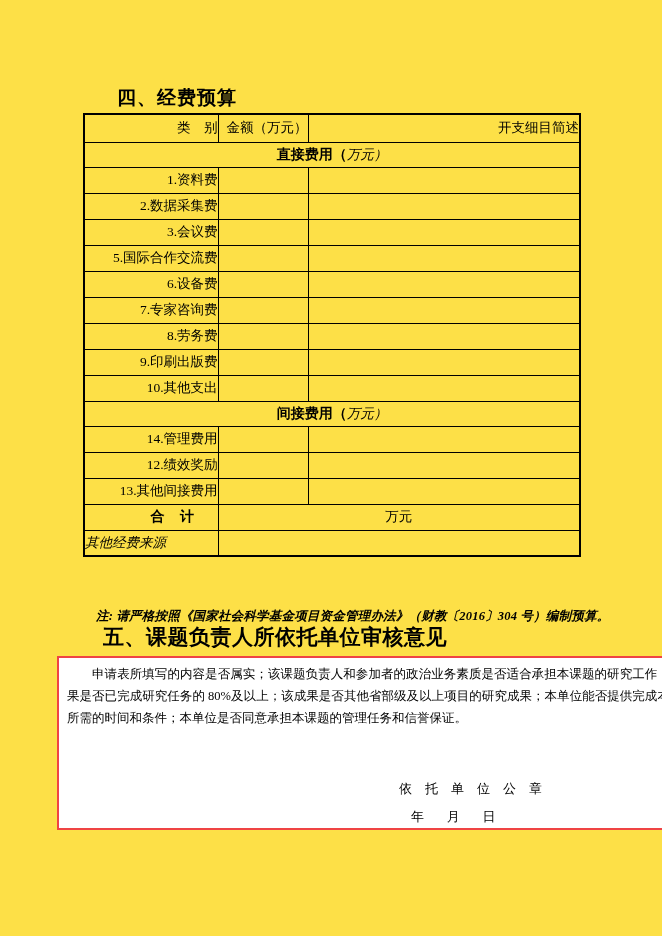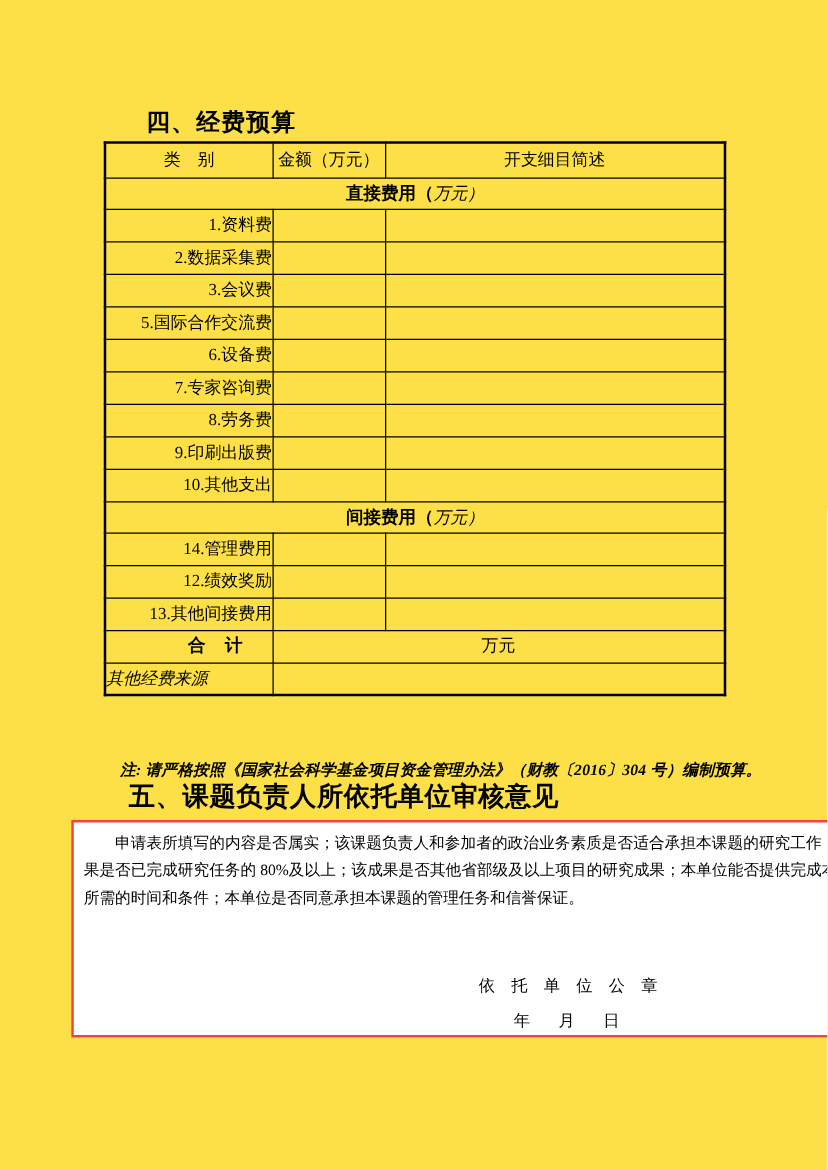--- a/index.html
+++ b/index.html
@@ -17,21 +17,21 @@
     font-size:19px; font-weight:bold; letter-spacing:1px; white-space:pre;
   }
 
   table.budget {
     position:absolute; left:83px; top:113px; width:496px;
     border-collapse:collapse; table-layout:fixed;
     border:2px solid #000;
     font-size:13.5px;
   }
   table.budget td { border:1px solid #000; height:26px; vertical-align:middle; }
-  table.budget tr.header-row td { height:28px; text-align:center; white-space:pre;margin-top:48px; }
+  table.budget tr.header-row td { height:28px; text-align:right; white-space:pre;margin-top:48px; }
   table.budget col.c1 { width:134px; }
   table.budget col.c2 { width:90px; }
   table.budget col.c3 { width:272px; }
   td.label-cell { padding-left:5px; white-space:pre;text-align:right; }
   tr.section-row td { height:25px; text-align:center; }
   .sec-label {
     font-family:"Liberation Sans","DejaVu Sans",sans-serif;
     font-weight:bold; font-size:14px;
   }
   .sec-unit { font-style:italic; }
@@ -58,21 +58,21 @@
   .review-box {
     position:absolute; left:57px; top:656px; width:648px; height:174px;
     border:2px solid #ef4444; background:#fff;
   }
   .review-paragraph {
     margin:5px 8px 0 8px;
     font-size:12.5px; line-height:22px;
     text-indent:2em; text-align:justify;
   }
   .seal-line {
-    position:absolute; left:324px; top:122px;
+    position:absolute; left:340px; top:122px;
     font-size:13px; white-space:pre;
   }
   .date-line {
     position:absolute; left:352px; top:150px;
     font-size:13px; white-space:pre;
   }
 </style>
 </head>
 <body>
 

